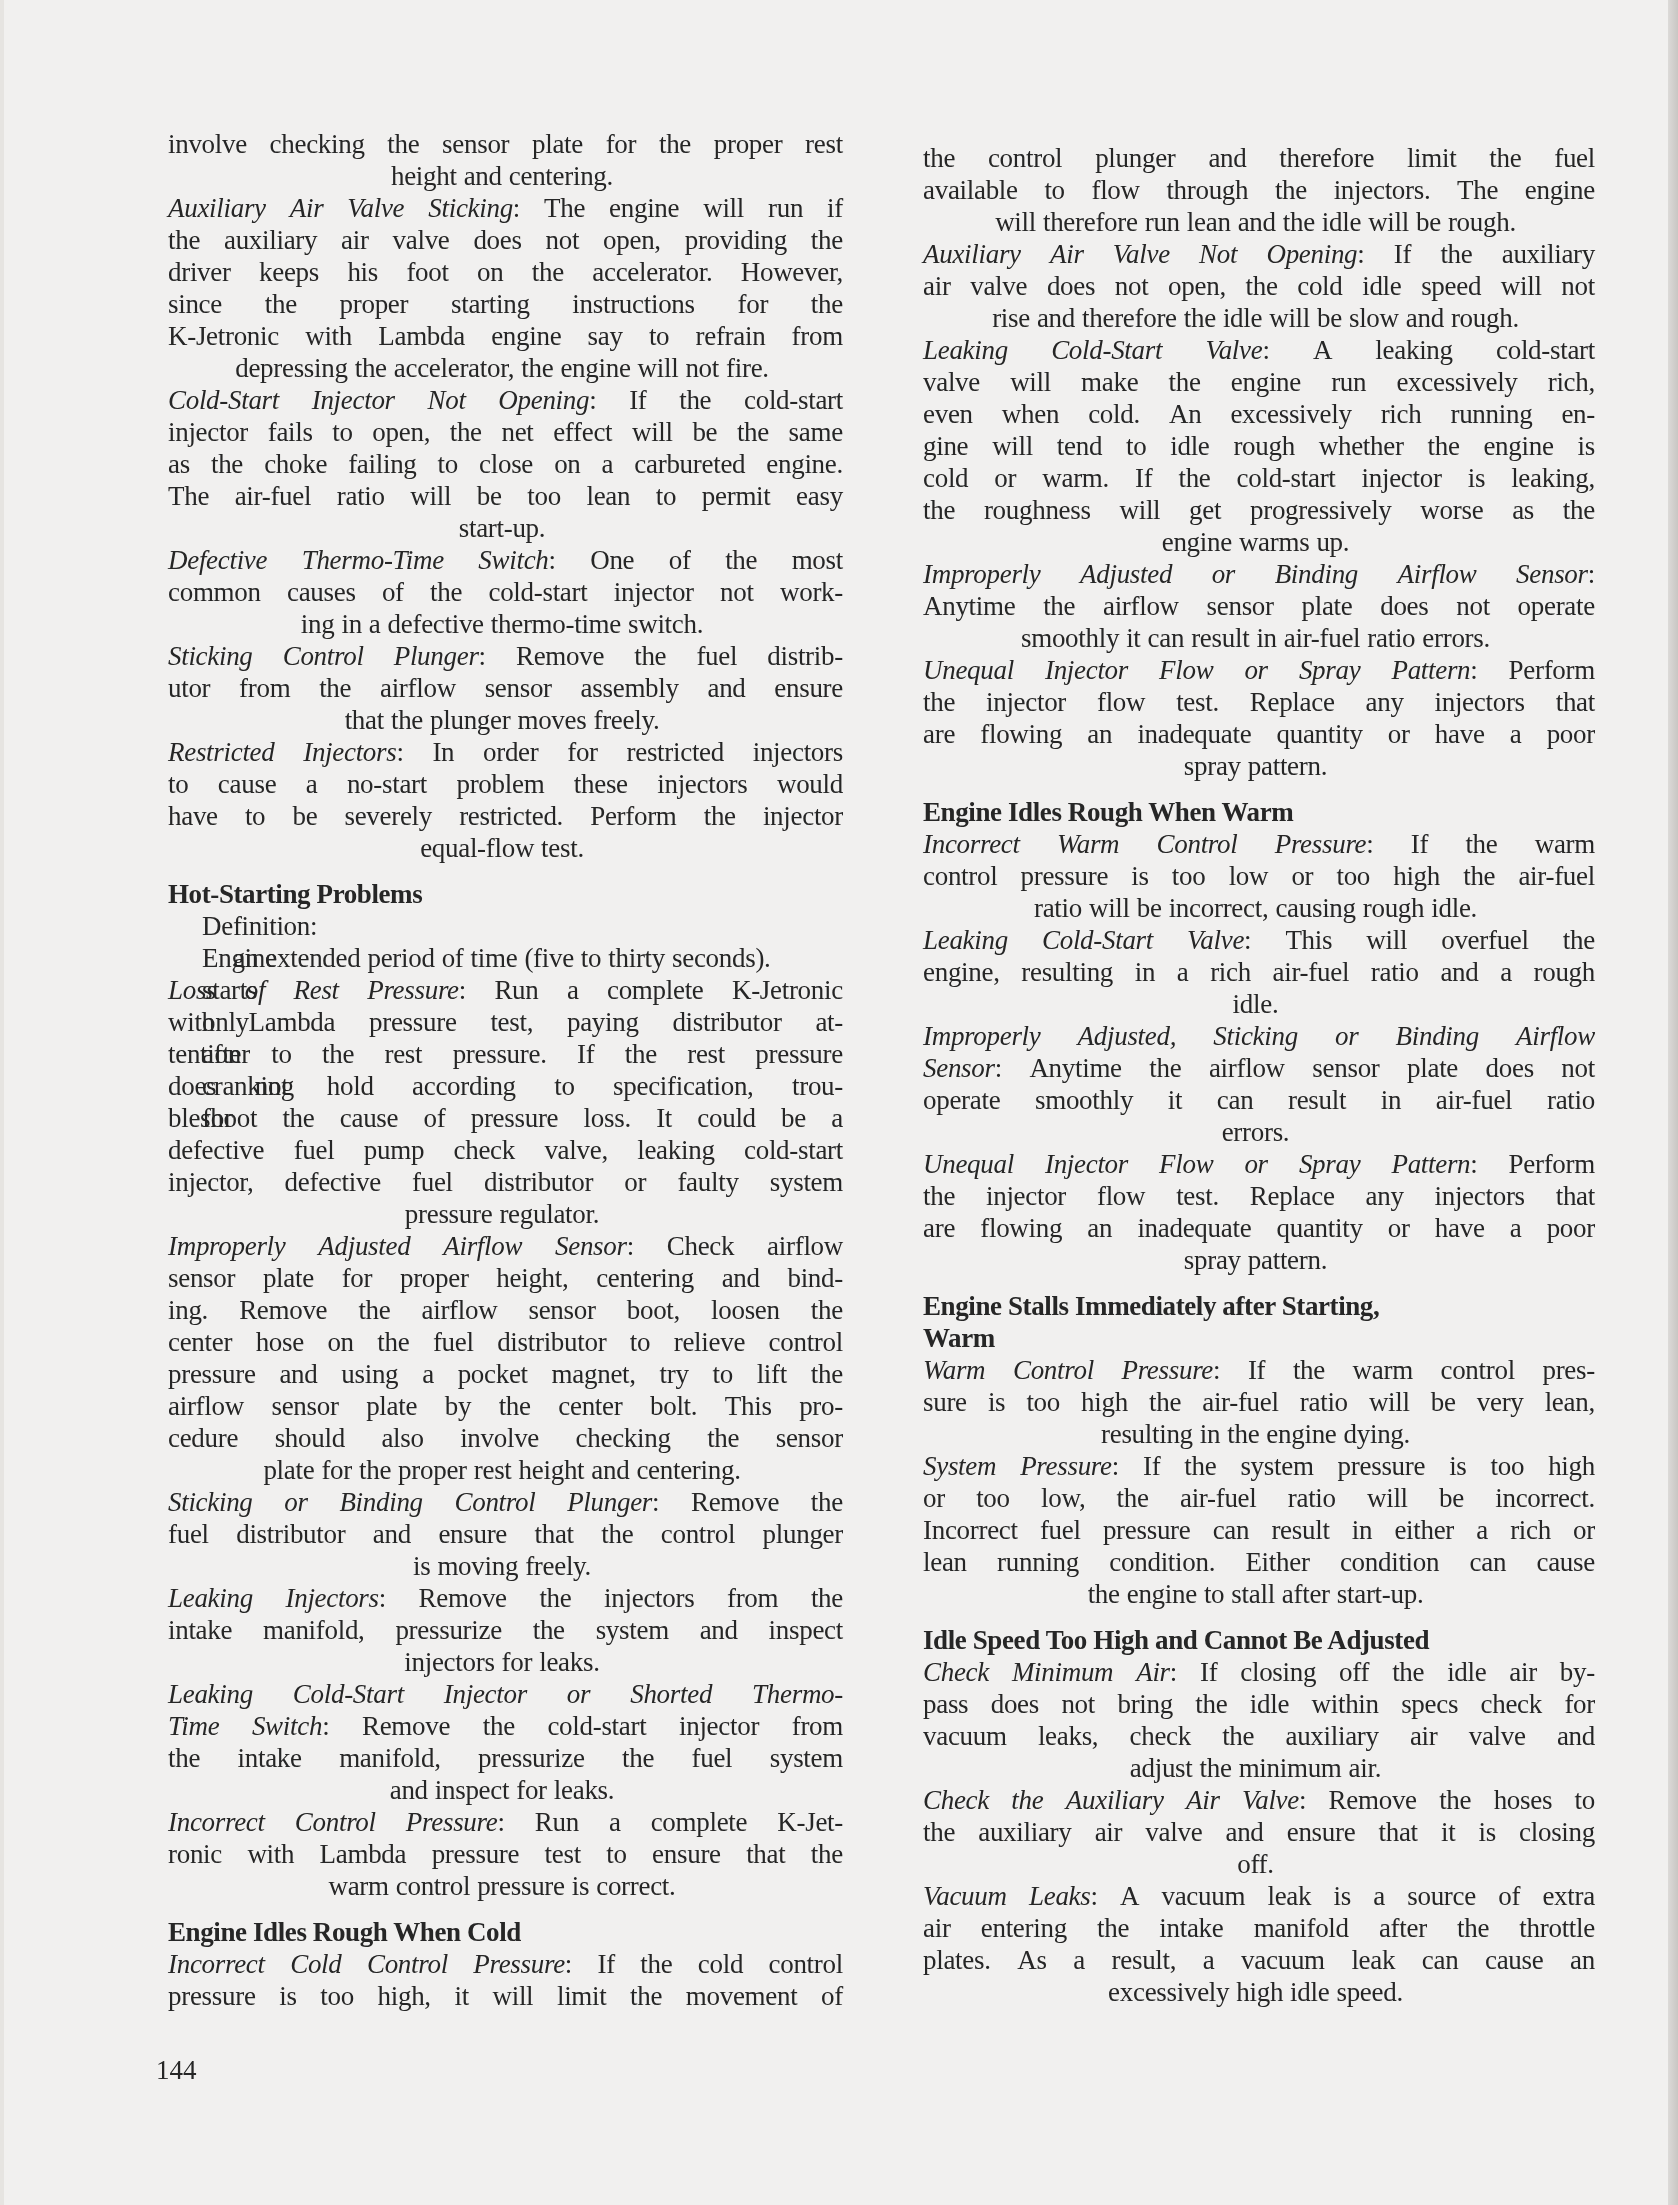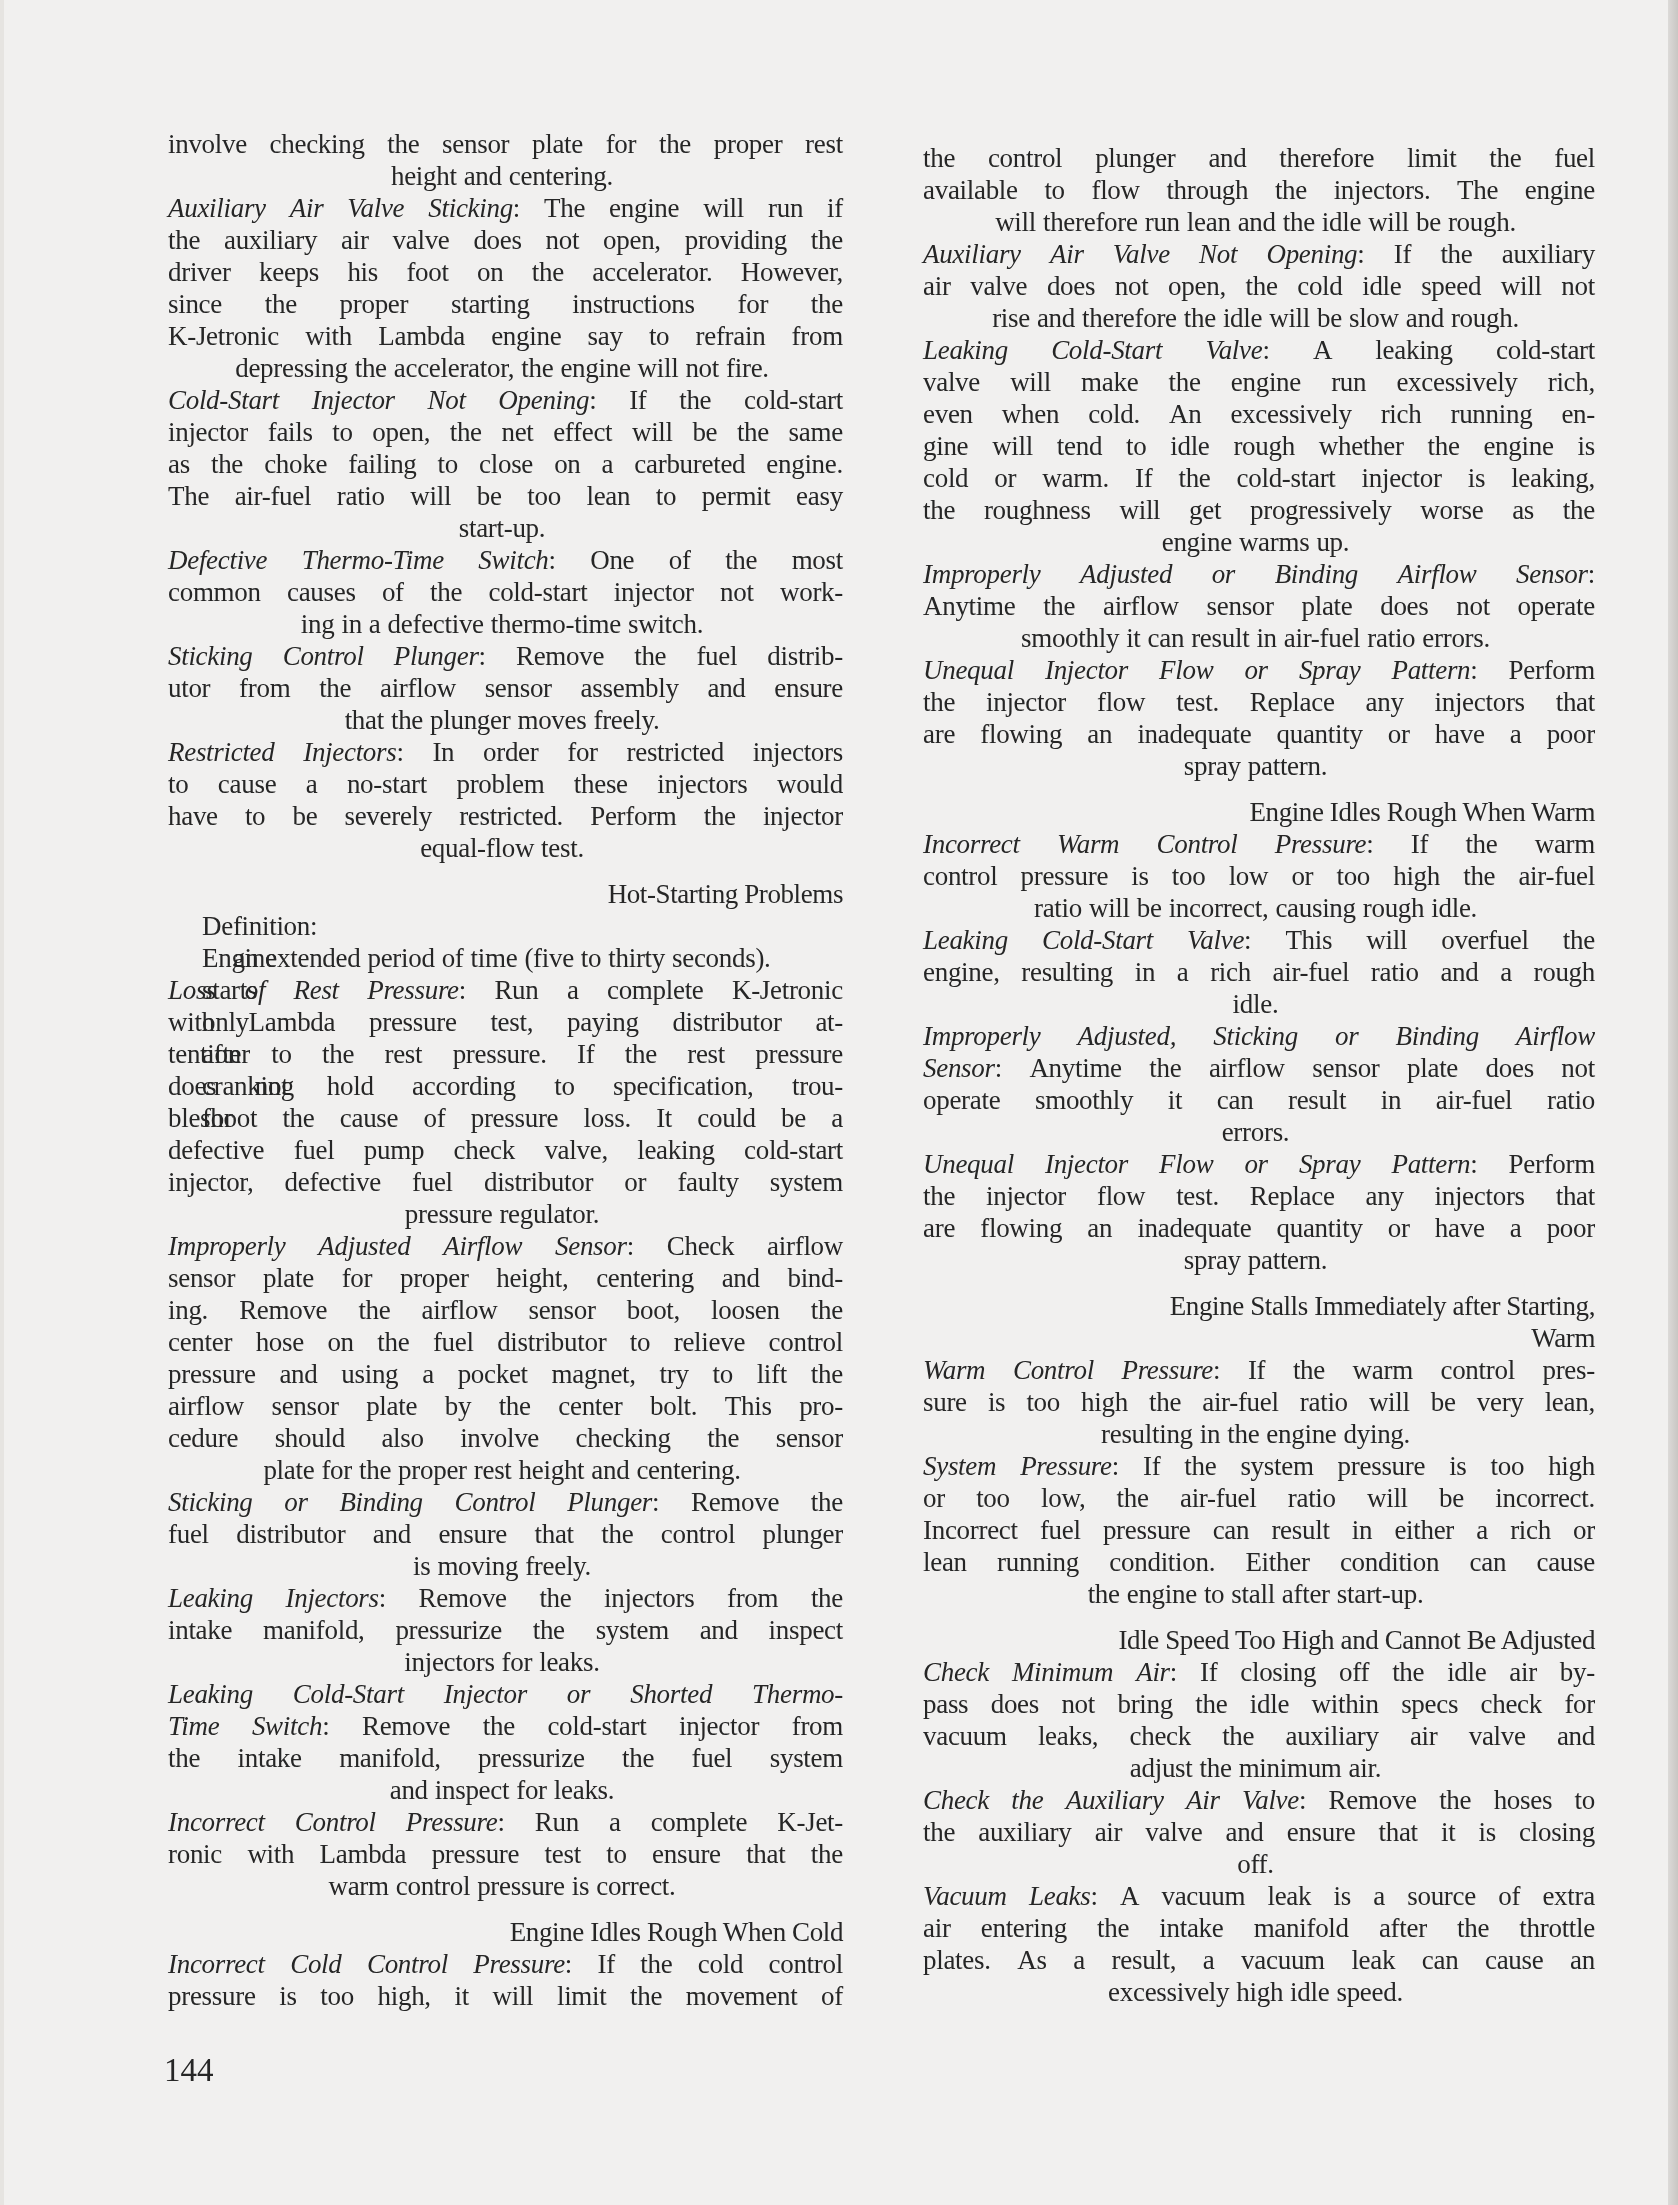--- a/index.html
+++ b/index.html
@@ -24,27 +24,27 @@
     font-size: 27px; line-height: 32px; height: 32px;
     white-space: nowrap; display: flex; justify-content: space-between;
     letter-spacing: -0.3px;
   }
   .line.last { justify-content: center; }
   .line .w { display: inline-block; }
   .line.last .w { margin-right: 0.26em; }
   .line .it { font-style: italic; }
   .indent { padding-left: 34px; flex-direction: column; }
   .heading {
-    font-weight: normal; font-size: 27px; line-height: 32px;
-    letter-spacing: -0.4px; margin-top: 14px; white-space: nowrap; text-align: right;
+    font-weight: bold; font-size: 27px; line-height: 32px;
+    letter-spacing: -0.4px; margin-top: 14px; white-space: nowrap;
   }
   .block { }
   .page-number {
-    position: absolute; left: 164px; top: 2054px;
-    font-size: 33px; line-height: 32px;
+    position: absolute; left: 156px; top: 2054px;
+    font-size: 27px; line-height: 32px;
   }
 </style>
 </head>
 <body>
 
 <div class="left-edge"></div>
 <div class="page-edge"></div>
 
 <div class="col col-left" id="col-left">
     <div class="block">

